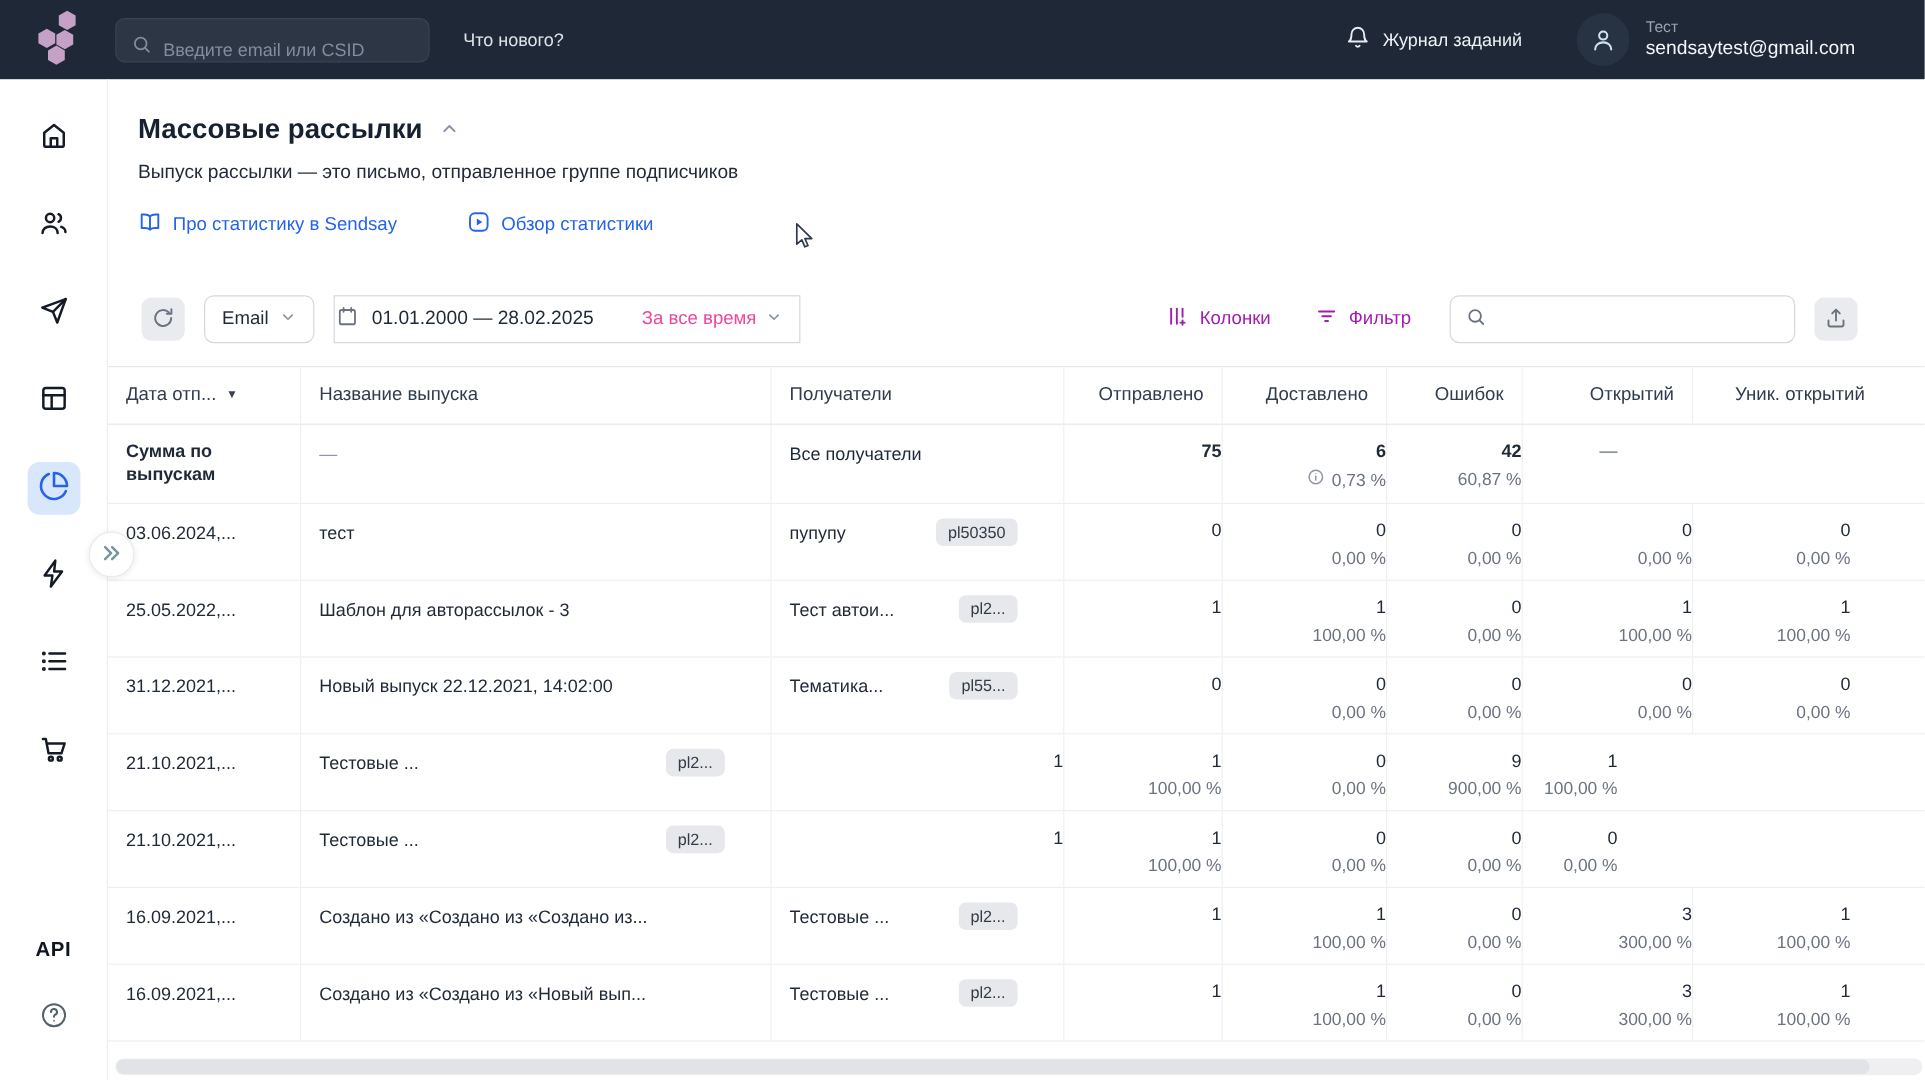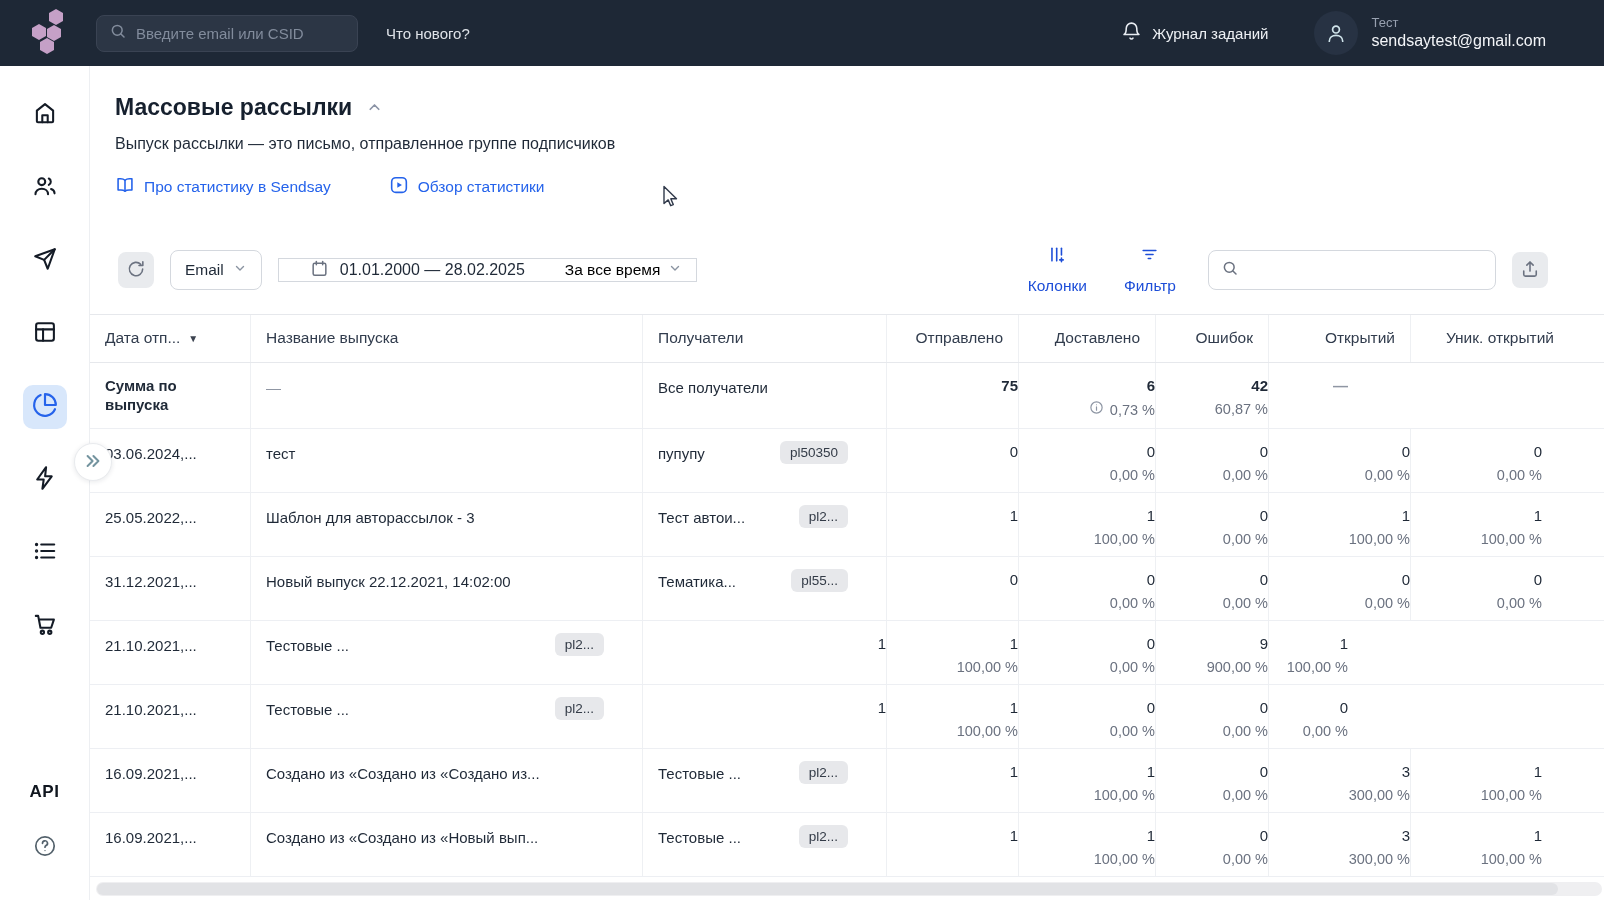--- a/index.html
+++ b/index.html
@@ -5,21 +5,21 @@
   * { margin:0; padding:0; box-sizing:border-box; }
   html,body { width:1604px; height:900px; overflow:hidden; background:#fff;
     font-family:"Liberation Sans", sans-serif; color:var(--text,#1f2937); }
   .screen { width:1604px; height:900px; display:flex; flex-direction:column; overflow:hidden; }
 
   
   .topbar { height:66px; flex:0 0 66px; background:var(--topbar_bg); display:flex; align-items:center;
     padding:0 58px 0 30px; }
   .logo { width:44px; height:52px; flex:0 0 auto; cursor:pointer; }
   .tb-search { margin-left:22px; width:262px; height:37px; background:var(--topbar_field_bg);
-    border:1px solid #3a4353; border-radius:8px; display:flex; align-items:center; padding:0 12px; }
+    border:1px solid #3a4353; border-radius:8px; display:flex; align-items:flex-end; padding:0 12px; }
   .tb-search svg { flex:0 0 auto; }
   .tb-search input { background:transparent; border:none; outline:none; color:#d7dce3;
     font-size:15px; margin-left:9px; width:100%; font-family:inherit; }
   .tb-search input::placeholder { color:#828c9c; }
   .tb-whatsnew { margin-left:28px; color:#dfe3e9; font-size:15px; cursor:pointer; text-decoration:none; }
   .tb-right { margin-left:auto; display:flex; align-items:center; }
   .tb-journal { display:flex; align-items:center; gap:10px; color:#eef1f5; font-size:15px; cursor:pointer; }
   .tb-user { margin-left:46px; display:flex; align-items:center; gap:13px; cursor:pointer; }
   .avatar { width:44px; height:44px; border-radius:50%; background:#273243; display:flex;
     align-items:center; justify-content:center; }
@@ -52,28 +52,28 @@
   .doc-link { display:flex; align-items:center; gap:9px; color:var(--accent); font-size:15.5px;
     text-decoration:none; cursor:pointer; }
 
   
   .toolbar { margin:46px 56px 0 28px; display:flex; align-items:center; }
   .icon-btn { width:36px; height:36px; border-radius:8px; background:var(--btn_bg); border:none;
     display:flex; align-items:center; justify-content:center; color:#6b7280; cursor:pointer; }
   .chip-btn { margin-left:16px; height:40px; border:1px solid #d4d8de; border-radius:8px; background:#fff;
     display:flex; align-items:center; gap:9px; padding:0 14px; font-size:15.5px; color:#1f2937; cursor:pointer; }
   .chev { color:#8a93a1; }
-  .date-ctrl { margin-left:16px; height:24px; border:1px solid #d4d8de; border-radius:0; background:#fff;
-    display:flex; align-items:center; padding:0 14px 0 31px; cursor:pointer; }
+  .date-ctrl { margin-left:16px; height:40px; border:1px solid #d4d8de; border-radius:0; background:#fff;
+    display:flex; align-items:center; padding:0 14px 0 1px; cursor:pointer; }
   .date-ctrl .cal { color:#6b7280; }
   .date-range { margin-left:11px; font-size:16px; color:#1f2937; }
-  .date-preset { margin-left:40px; display:flex; align-items:center; gap:8px; font-size:15.5px; color:#000000;text-align:right; }
+  .date-preset { margin-left:40px; display:flex; align-items:center; gap:8px; font-size:15.5px; color:#ec4899;text-align:right; }
   .tb2-right { margin-left:auto; display:flex; align-items:center; }
   .flat-btn { display:flex; align-items:center; gap:9px; background:none; border:none; font-size:15.5px;
-    color:#1d4ed8; cursor:pointer; font-family:inherit;flex-direction:column; }
+    color:#a21caf; cursor:pointer; font-family:inherit; }
   .flat-btn + .flat-btn { margin-left:37px; }
   .table-search { margin-left:32px; width:288px; height:40px; border:1px solid #d4d8de; border-radius:8px;
     display:flex; align-items:center; padding:0 12px; color:#6b7280; }
   .table-search input { border:none; outline:none; margin-left:9px; width:100%; font-size:15px;
     font-family:inherit; color:#1f2937; background:transparent; }
   .export-btn { margin-left:16px; }
 
   
   .table { margin-top:19px; width:100%; border-top:1px solid #e6e8ec; }
   .grid-row { display:grid; grid-template-columns:160px 392px 244px 132px 137px 113px 142px minmax(0,1fr); }
@@ -372,21 +372,21 @@
           <div class="th">Название выпуска</div>
           <div class="th">Получатели</div>
           <div class="th right">Отправлено</div>
           <div class="th right">Доставлено</div>
           <div class="th right">Ошибок</div>
           <div class="th right">Открытий</div>
           <div class="th right last">Уник. открытий</div>
         </div>
 
         <div class="grid-row tsummary">
-          <div class="td bold">Сумма по выпуска</div>
+          <div class="td bold">Сумма по выпускам</div>
           <div class="td dash">—</div>
           <div class="td">Все получатели</div>
           <div class="num">
             <span class="v">75</span>
           </div>
           <div class="num">
             <span class="v">6</span>
             <span class="sub-info">
               <span>
                 <svg width="15" height="15" viewBox="0 0 24 24" fill="none" stroke="currentColor" stroke-width="1.9" stroke-linecap="round">

